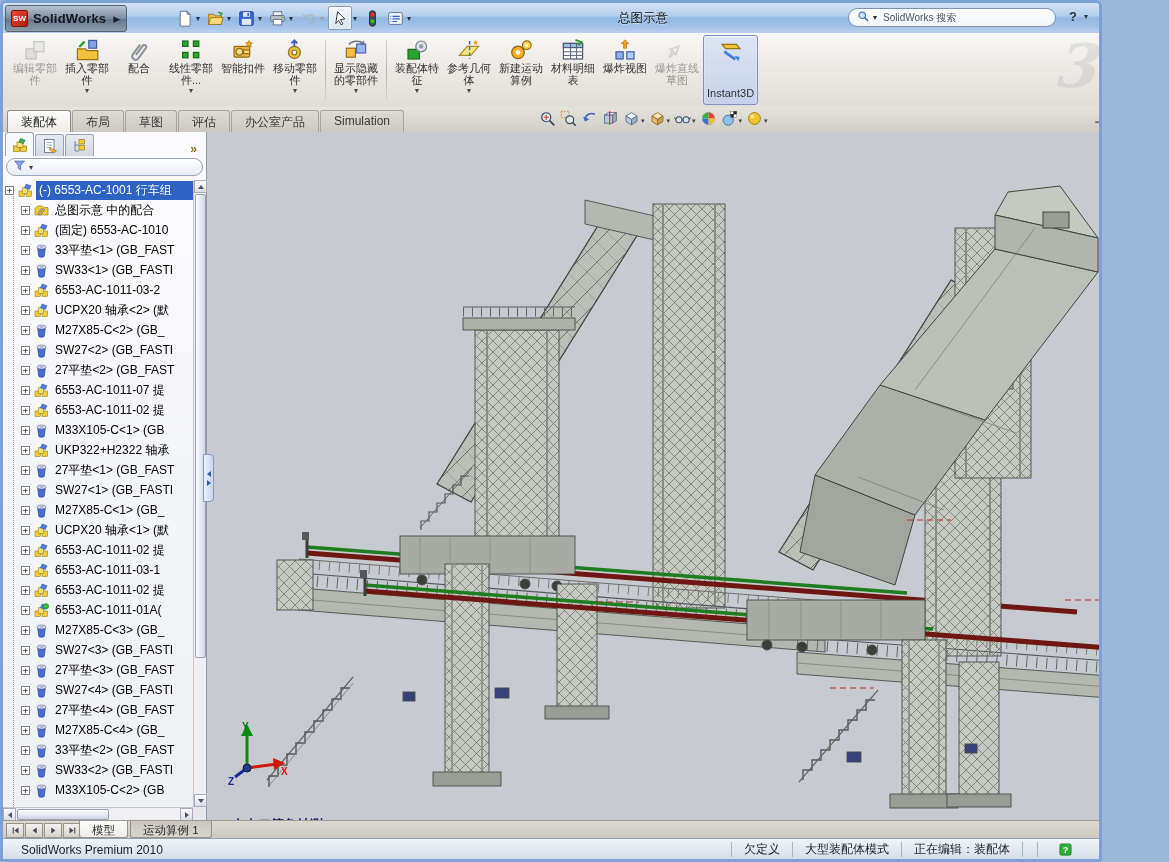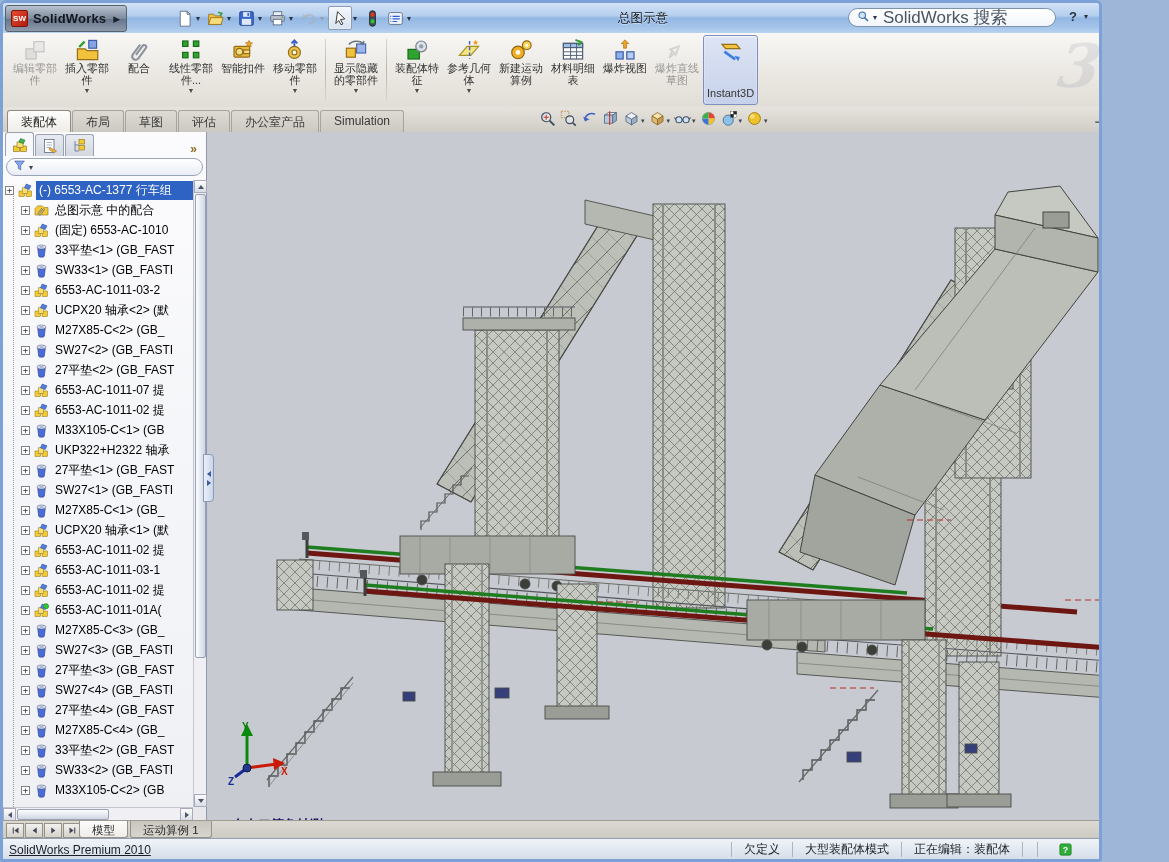--- a/index.html
+++ b/index.html
@@ -14,21 +14,21 @@
   .qat{position:absolute;left:170px;top:3px;height:24px;display:flex;align-items:center;gap:1px;}
   .qbtn{width:22px;height:22px;display:flex;align-items:center;justify-content:center;border-radius:2px;}
   .qbtn svg{width:17px;height:17px;}
   .qbtn.boxed{background:linear-gradient(#f4f7fb,#d8e2ef);border:1px solid #8a9cb4;box-shadow:inset 0 0 2px #fff;}
   .qbtn.dis{opacity:.55;filter:grayscale(.4);}
   .dd{font-size:8px;color:#2a3442;margin:0 3px 0 0;}
   .dd.dis{color:#97a2ae;}
   .win-title{position:absolute;left:615px;top:7px;font-size:12.5px;color:#101418;text-shadow:0 1px 1px rgba(255,255,255,.6);}
   .searchbox{position:absolute;left:845px;top:5px;width:208px;height:19px;background:linear-gradient(#fff,#f2f6fb);border:1px solid #7d93ad;border-radius:10px;display:flex;align-items:center;padding:0 8px;box-sizing:border-box;gap:3px;}
   .searchbox svg{width:13px;height:13px;}
-  .search-text{font-size:17px;color:#4a5562;}
+  .search-text{font-size:10px;color:#4a5562;}
   .title-ctrls{position:absolute;right:6px;top:5px;display:flex;align-items:center;gap:7px;}
   .tbtn{width:16px;height:16px;display:flex;align-items:center;justify-content:center;}
   .tbtn svg{width:14px;height:14px;}
   .help-glyph{font-size:13px;font-weight:bold;color:#2a3442;}
   
   .ribbon{position:absolute;left:0;top:30px;width:1163px;height:74px;background:linear-gradient(180deg,#f8f7f5,#ebe8e3 55%,#e1ded7);border-bottom:1px solid #b3afa6;}
   .ribbon-row{position:absolute;left:6px;top:2px;height:70px;display:flex;align-items:stretch;}
   .rbtn{min-width:46px;max-width:62px;padding:2px 3px 0;display:flex;flex-direction:column;align-items:center;border-radius:3px;}
   .rbtn .ico{width:24px;height:24px;margin:1px 0 1px;}
   .rbtn .ico svg{width:24px;height:24px;}
@@ -98,21 +98,21 @@
   
   .doctabs{position:absolute;left:0;top:817px;width:1163px;height:18px;background:linear-gradient(#dcd9d3,#ccc9c2);border-top:1px solid #a09c94;}
   .dnav{position:absolute;left:3px;top:2px;display:flex;gap:1px;}
   .dnb{width:16px;height:13px;background:linear-gradient(#f2f1ee,#d5d2cb);border:1px solid #969288;display:flex;align-items:center;justify-content:center;}
   .dnb svg{width:9px;height:9px;}
   .dtabs{position:absolute;left:76px;top:0px;display:flex;height:17px;}
   .dtab{padding:2px 12px 0;font-size:11.5px;color:#2a2a2a;border:1px solid #969288;border-top:none;margin-right:2px;border-radius:0 0 3px 3px;background:linear-gradient(#c9c6bf,#d8d5cf);}
   .dtab.active{background:linear-gradient(#fcfcfb,#eeede9);}
   
   .statusbar{position:absolute;left:0;top:835px;width:1163px;height:21px;background:linear-gradient(#f0f4f9,#d4dde8);border-top:1px solid #93a0b2;display:flex;align-items:center;font-size:12px;color:#1c2026;}
-  .sb-left{margin-left:6px;text-decoration:underline;}
+  .sb-left{margin-left:18px;}
   .sb-spacer{flex:1;}
   .sb-field{padding:0 12px;border-left:1px solid #aab4c2;height:15px;line-height:15px;}
   .sb-gap{width:14px;border-left:1px solid #aab4c2;height:15px;}
   .sb-ico{width:15px;height:15px;margin:0 6px;}
   .sb-ico svg{width:15px;height:15px;}
   .grip{width:14px;height:14px;margin-right:2px;position:relative;}
   .grip i{position:absolute;width:2px;height:2px;background:#8b97a6;box-shadow:1px 1px 0 #fff;}
 </style>
 </head>
 <body>
@@ -497,21 +497,21 @@
       <div class="trow sel" style="padding-left: 2px;">
             <span class="exp">+</span>
             <span class="ticon"><svg viewBox="0 0 15 15">
                 <g stroke="#8a7010" stroke-width=".5">
                   <rect x="1" y="8" width="5.5" height="5.5" fill="#f3cb36"></rect>
                   <rect x="8" y="8" width="5.5" height="5.5" fill="#f3cb36"></rect>
                   <rect x="4.2" y="4.8" width="5.5" height="5.5" fill="#f8df74"></rect>
                 </g>
                 <path d="M8.2 1l4.8 1.8-1.8 3.8L6.4 4.8z" fill="#4f7ce0" stroke="#2a4a95" stroke-width=".5"></path>
               </svg></span>
-            <span class="tlab">(-) 6553-AC-1377 行车组</span>
+            <span class="tlab">(-) 6553-AC-1001 行车组</span>
           </div>
           <div class="trow" style="padding-left: 18px;">
             <span class="exp">+</span>
             <span class="ticon"><svg viewBox="0 0 15 15">
                 <path d="M1 5.5l2.6-2.6h4.8l1.6 1.6H14V12H1z" fill="#f3cb36" stroke="#95701a" stroke-width=".6"></path>
                 <path d="M5.5 10.5L9 6c.7-.9 2 .1 1.3 1L7 11.3c-1.3 1.7-3.8-.2-2.5-1.9L8 5" fill="none" stroke="#6a7280" stroke-width=".9"></path>
               </svg></span>
             <span class="tlab">总图示意 中的配合</span>
           </div>
           <div class="trow" style="padding-left: 18px;">

